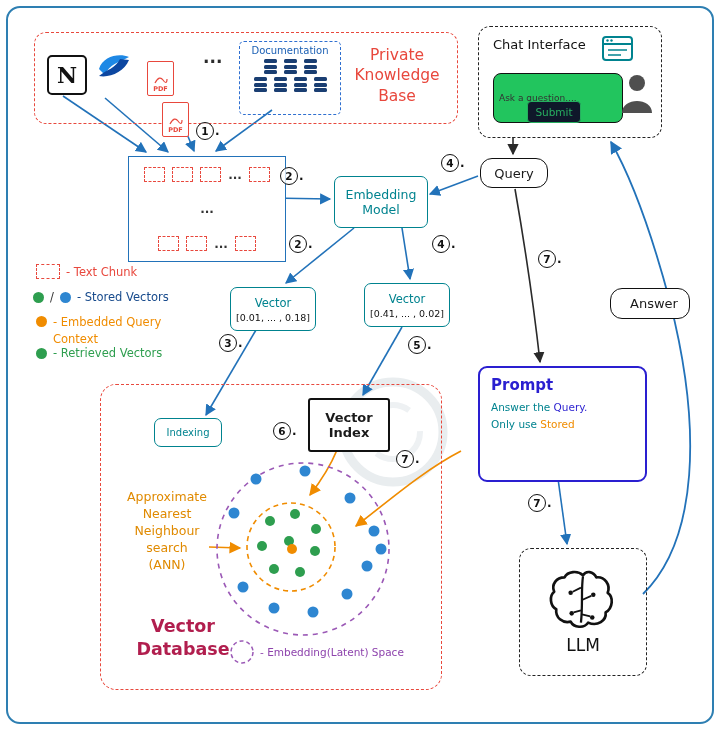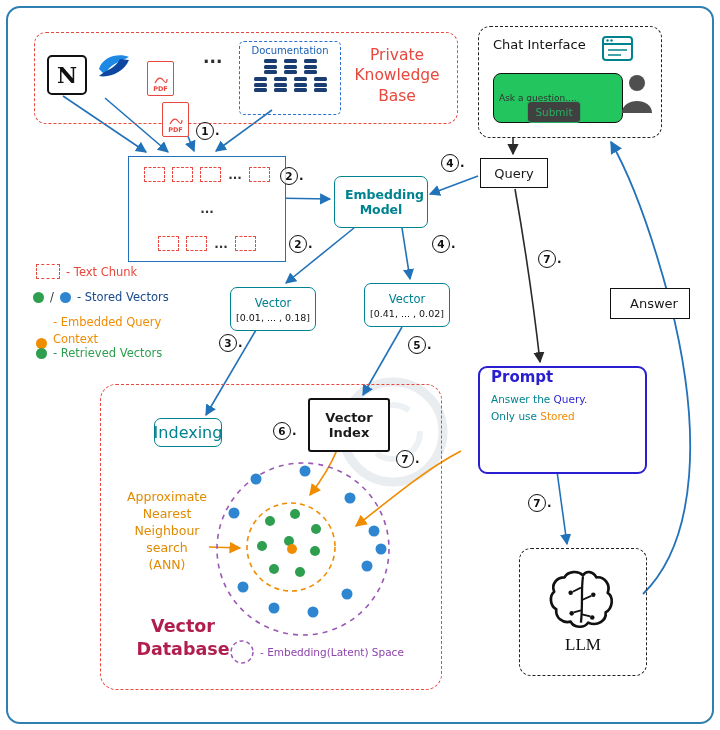--- a/index.html
+++ b/index.html
@@ -11,53 +11,53 @@
   .layer{position:absolute;left:0;top:0;z-index:1;pointer-events:none;}
   .wm{position:absolute;left:0;top:0;z-index:0;pointer-events:none;}
   .steps-layer .step{position:absolute;z-index:3;display:flex;align-items:center;gap:1px;color:#111;}
   .step b{display:inline-flex;width:16px;height:16px;border:1.5px solid #111;border-radius:50%;
           align-items:center;justify-content:center;font-size:10.5px;font-weight:700;background:rgba(255,255,255,.75);}
   .step i{font-style:normal;font-weight:700;font-size:12px;}
   .dashed-red{border:1.7px dashed #e8483d;border-radius:12px;background:transparent;}
   .dashed-black{border:1.7px dashed #222;border-radius:12px;background:transparent;}
   .teal-box{border:1.6px solid #00838f;border-radius:7px;color:#00838f;background:#fff;
             display:flex;flex-direction:column;align-items:center;justify-content:center;text-align:center;}
-  .black-box{border:1.7px solid #111;border-radius:0;background:#fff;display:flex;align-items:center;justify-content:center;}
+  .black-box{border:1.7px solid #111;border-radius:12px;background:#fff;display:flex;align-items:center;justify-content:center;}
   .kb-title{color:#e8483d;font-size:15.5px;text-align:center;line-height:1.32;}
   .chunks{border:1.6px solid #2272b9;background:#fff;display:flex;flex-direction:column;justify-content:space-between;padding:10px 8px;}
   .chunk-row{display:flex;gap:7px;align-items:center;justify-content:center;color:#333;font-size:12px;font-weight:700;}
   .chunk-rect{width:19px;height:13px;border:1.3px dashed #e8483d;border-radius:1px;}
   .doc-box{border:1.6px dashed #2e6fd0;border-radius:5px;display:flex;flex-direction:column;align-items:center;padding:3px 2px;gap:3px;}
   .doc-label{color:#1a5fb4;font-size:10px;}
   .server-row{display:flex;gap:7px;justify-content:center;}
   .server{width:13px;height:15px;display:flex;flex-direction:column;gap:1.5px;}
   .server span{flex:1;background:#1a3e72;border-radius:1.5px;}
   .pdf{position:relative;width:25px;height:33px;background:#fff;border:1.5px solid #e8483d;border-radius:2px;
        display:flex;flex-direction:column;align-items:center;justify-content:flex-end;}
   .pdf em{font-style:normal;color:#e8483d;font-weight:700;font-size:6.5px;margin-bottom:2px;}
   .notion{width:36px;height:36px;border:2px solid #111;border-radius:5px;background:#fff;display:flex;align-items:center;justify-content:center;
           font-family:"DejaVu Serif","Liberation Serif",serif;font-weight:700;font-size:22px;color:#111;}
   .legend-row{position:absolute;display:flex;align-items:center;gap:6px;font-size:11.5px;}
   .dot{width:11px;height:11px;border-radius:50%;display:inline-block;flex:0 0 auto;}
   .legend-chunk{width:22px;height:13px;border:1.4px dashed #e8483d;flex:0 0 auto;}
-  .prompt-box{border:2px solid #2a1fd0;border-radius:9px;background:#fff;padding:0 6px 8px 11px;}
+  .prompt-box{border:2px solid #2a1fd0;border-radius:9px;background:#fff;padding:8px 6px 8px 11px;}
   .prompt-title{color:#2a1fd0;font-weight:700;font-size:15px;margin-bottom:5px;}
   .prompt-line{font-size:10.5px;line-height:1.6;white-space:nowrap;color:#00838f;}
   .chat-input{position:absolute;border:1.5px solid #111;border-radius:8px;height:20px;width:118px;font-size:9px;padding:14px 5px;
               font-family:"DejaVu Sans","Liberation Sans",sans-serif;color:#222;background:#22c55e;}
   .chat-input::placeholder{color:#333;}
-  .submit-btn{position:absolute;border:1.5px solid #27ae60;border-radius:4px;background:#404040;color:#27ae60;
+  .submit-btn{position:absolute;border:1.5px solid #27ae60;border-radius:4px;background:#0f172a;color:#27ae60;
               font-size:10.5px;width:52px;height:20px;display:flex;align-items:center;justify-content:center;cursor:pointer;
               font-family:"DejaVu Sans","Liberation Sans",sans-serif;}
   .vec-label{font-size:11.5px;color:#00838f;}
   .vec-value{font-size:9.5px;color:#111;margin-top:2px;}
   .ann-text{color:#e08a00;font-size:12.5px;text-align:center;line-height:1.35;}
   .vdb-title{color:#b11e4e;font-size:17.5px;font-weight:600;text-align:center;line-height:1.3;}
   .space-text{color:#8e44ad;font-size:10.5px;}
-  .llm-label{font-size:17px;color:#111;text-align:center;margin-top:4px;font-family:Liberation Serif, serif;}
+  .llm-label{font-size:17px;color:#111;text-align:center;margin-top:4px;}
 </style>
 </head>
 <body>
 
 <div class="canvas">
   <div class="frame"></div>
 
   <svg class="wm" width="720" height="730">
     <circle cx="393" cy="432" r="50" fill="none" stroke="#e9edef" stroke-width="9"></circle>
     <circle cx="393" cy="432" r="27" fill="none" stroke="#eef1f3" stroke-width="6" stroke-dasharray="60 24"></circle>
@@ -213,21 +213,21 @@
       <span>...</span>
     </div>
     <div class="chunk-row">
       <span class="chunk-rect"></span>
       <span class="chunk-rect"></span>
       <span>...</span>
       <span class="chunk-rect"></span>
     </div>
   </div>
 
-  <div class="node teal-box" style="left:334px;top:176px;width:92px;height:50px;font-size:12.5px;font-weight:bold;">
+  <div class="node teal-box" style="left:334px;top:176px;width:92px;height:50px;font-size:12.5px;">
     <span style="width:72px;">Embedding Model</span>
   </div>
 
   <div class="node black-box" style="left:480px;top:158px;width:66px;height:28px;font-size:13px;">
     <span>Query</span>
   </div>
 
   <div class="node dashed-black" style="left:478px;top:26px;width:182px;height:110px;">
     <div class="abs" style="left:14px;top:10px;font-size:13px;color:#111;">Chat Interface</div>
     <svg class="abs" style="left:122px;top:8px;" width="34" height="28">
@@ -258,31 +258,31 @@
   <div class="legend-row" style="left:36px;top:264px;color:#e8483d;">
     <span class="legend-chunk"></span>
     <span>- Text Chunk</span>
   </div>
   <div class="legend-row" style="left:33px;top:290px;color:#174a8c;">
     <span class="dot" style="background:#2e9e4f;"></span>
     <span style="color:#333;">/</span>
     <span class="dot" style="background:#2e86d1;"></span>
     <span>- Stored Vectors</span>
   </div>
-  <div class="legend-row" style="left:36px;top:314px;color:#f08c00;align-items:flex-end;">
+  <div class="legend-row" style="left:36px;top:314px;color:#f08c00;align-items:flex-start;">
     <span class="dot" style="background:#f08c00;margin-top:2px;"></span>
     <span style="width:122px;line-height:1.5;">- Embedded Query Context</span>
   </div>
   <div class="legend-row" style="left:36px;top:346px;color:#2e9e4f;">
     <span class="dot" style="background:#2e9e4f;"></span>
     <span>- Retrieved Vectors</span>
   </div>
 
   <div class="node dashed-red" style="left:100px;top:384px;width:340px;height:304px;border-radius:16px;"></div>
-  <div class="node teal-box" style="left:154px;top:418px;width:66px;height:27px;font-size:16px;">
+  <div class="node teal-box" style="left:154px;top:418px;width:66px;height:27px;font-size:10px;">
     <span>Indexing</span>
   </div>
   <div class="node" style="left:308px;top:398px;width:78px;height:50px;border:2px solid #111;border-radius:3px;background:#fff;
        display:flex;align-items:center;justify-content:center;text-align:center;font-size:13px;font-weight:600;">
     <span style="width:52px;">Vector Index</span>
   </div>
   <div class="node ann-text" style="left:126px;top:489px;width:82px;">Approximate Nearest Neighbour search (ANN)</div>
   <div class="node vdb-title" style="left:126px;top:615px;width:114px;">Vector Database</div>
   <svg class="node" style="left:228px;top:638px;" width="28" height="28">
     <circle cx="14" cy="14" r="11" fill="none" stroke="#9b59b6" stroke-width="1.5" stroke-dasharray="4 3"></circle>

